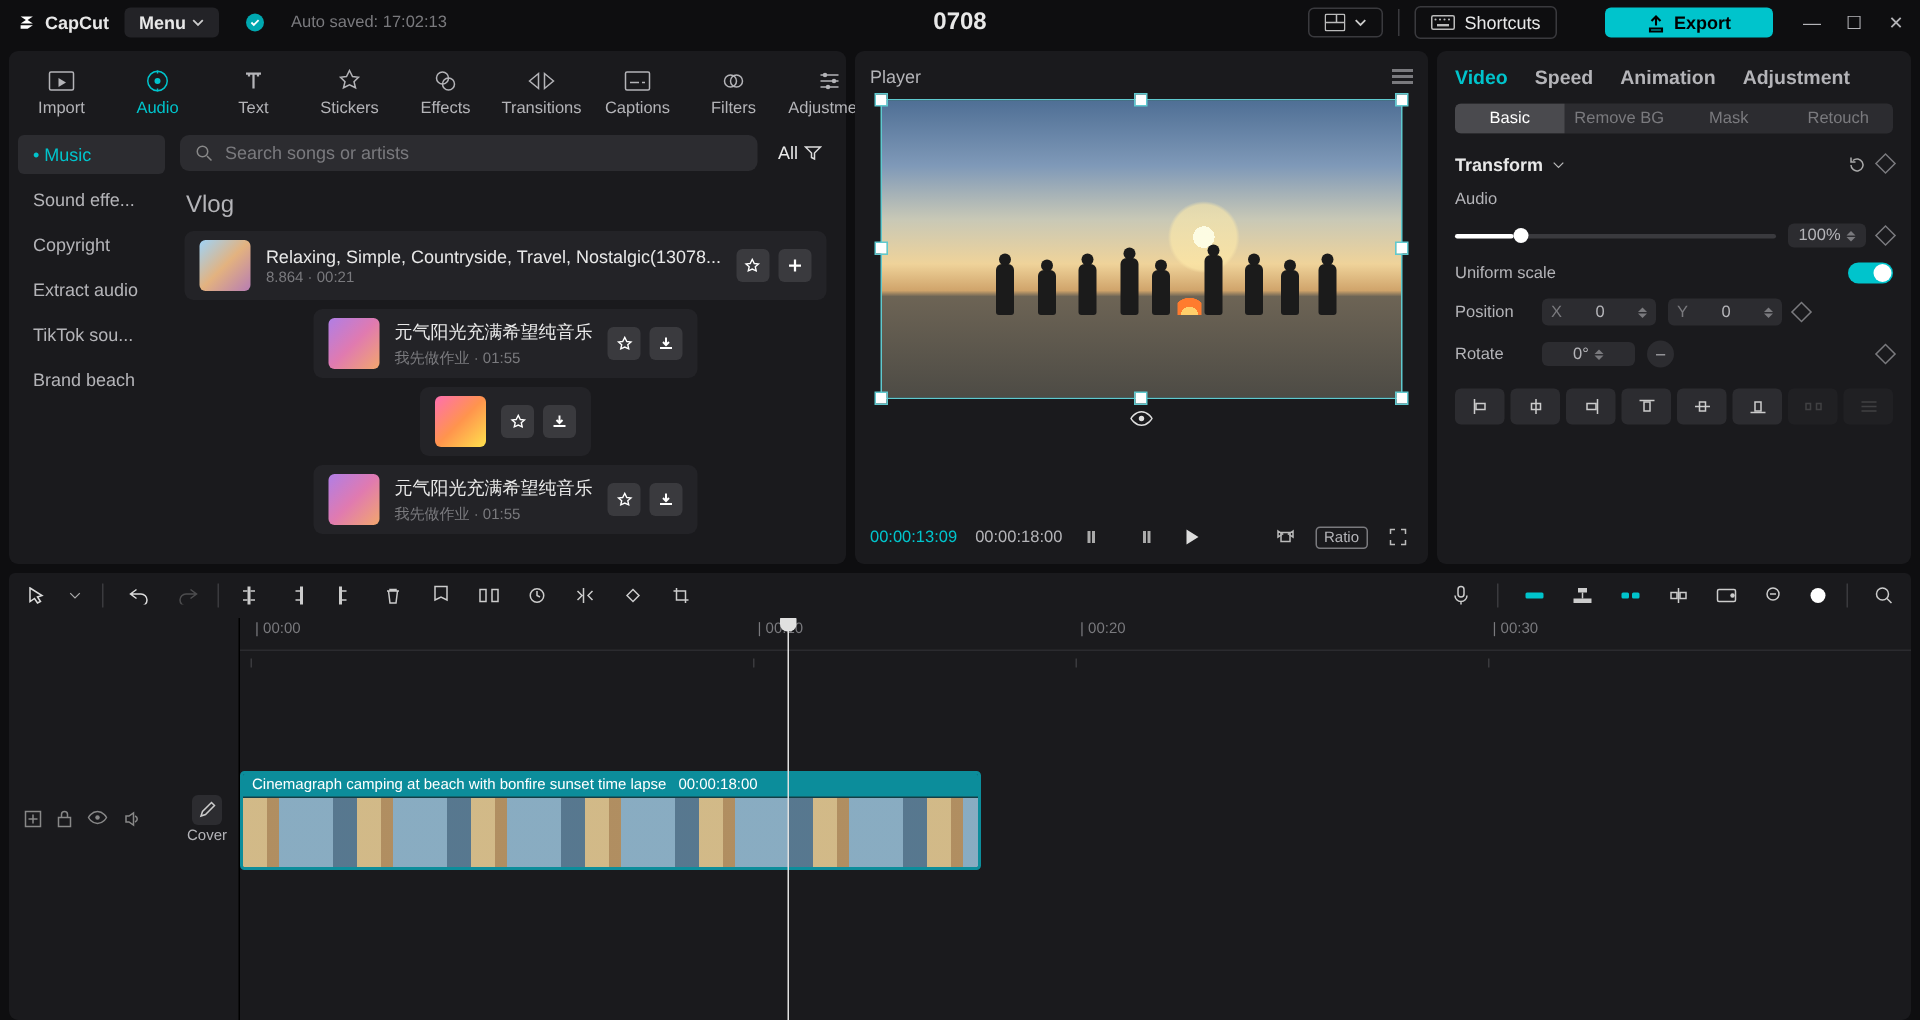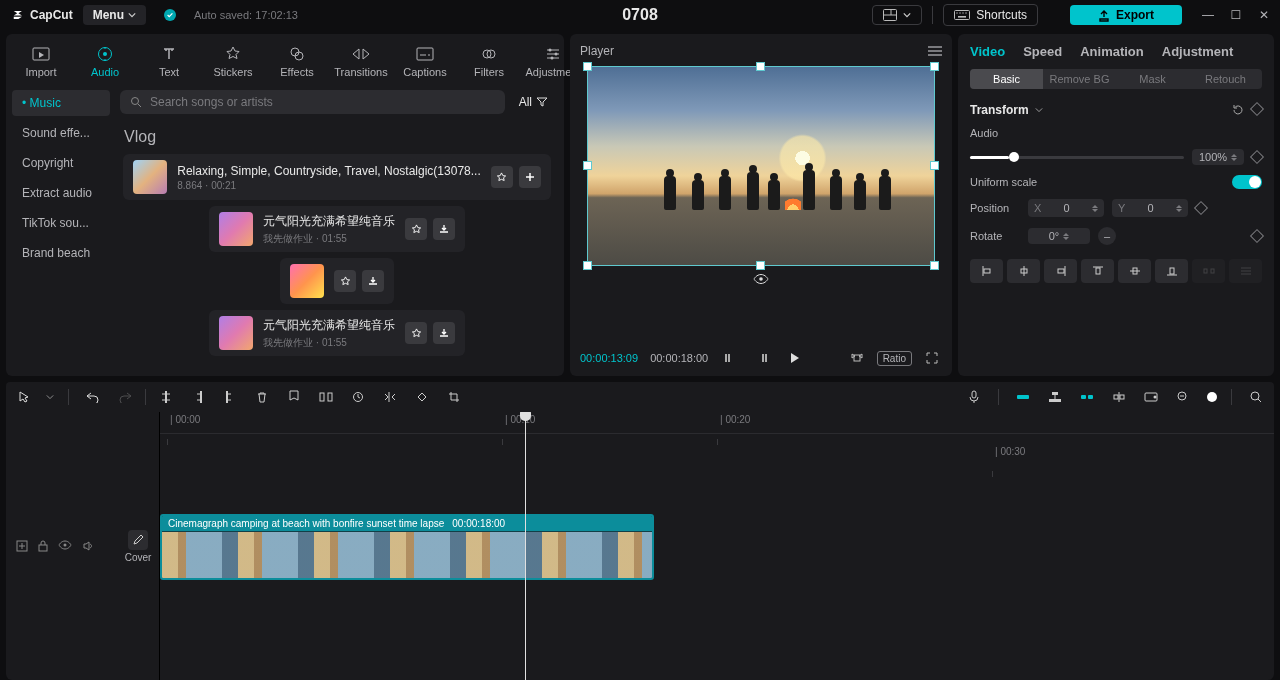--- a/index.html
+++ b/index.html
@@ -884,21 +884,21 @@
           </svg>
         </div>
       <span>Cover</span>
     </div>
   </div>
   <div class="tl-tracks">
     <div class="ruler" id="ruler">
         <div class="tick" style="left: 10px;">| 00:00</div>
         <div class="tick" style="left: 297px; margin-left: 48px;">| 00:10</div>
         <div class="tick" style="left: 560px;">| 00:20</div>
-        <div class="tick" style="left: 835px; margin-top: 32px;">| 00:30</div>
+        <div class="tick" style="left: 835px;">| 00:30</div>
       </div>
     <div class="playhead"></div>
     <div class="clip">
       <div class="clip-title">
         <span>Cinemagraph camping at beach with bonfire sunset time lapse</span>
         <span>00:00:18:00</span>
       </div>
       <div class="clip-strip"></div>
     </div>
   </div>

